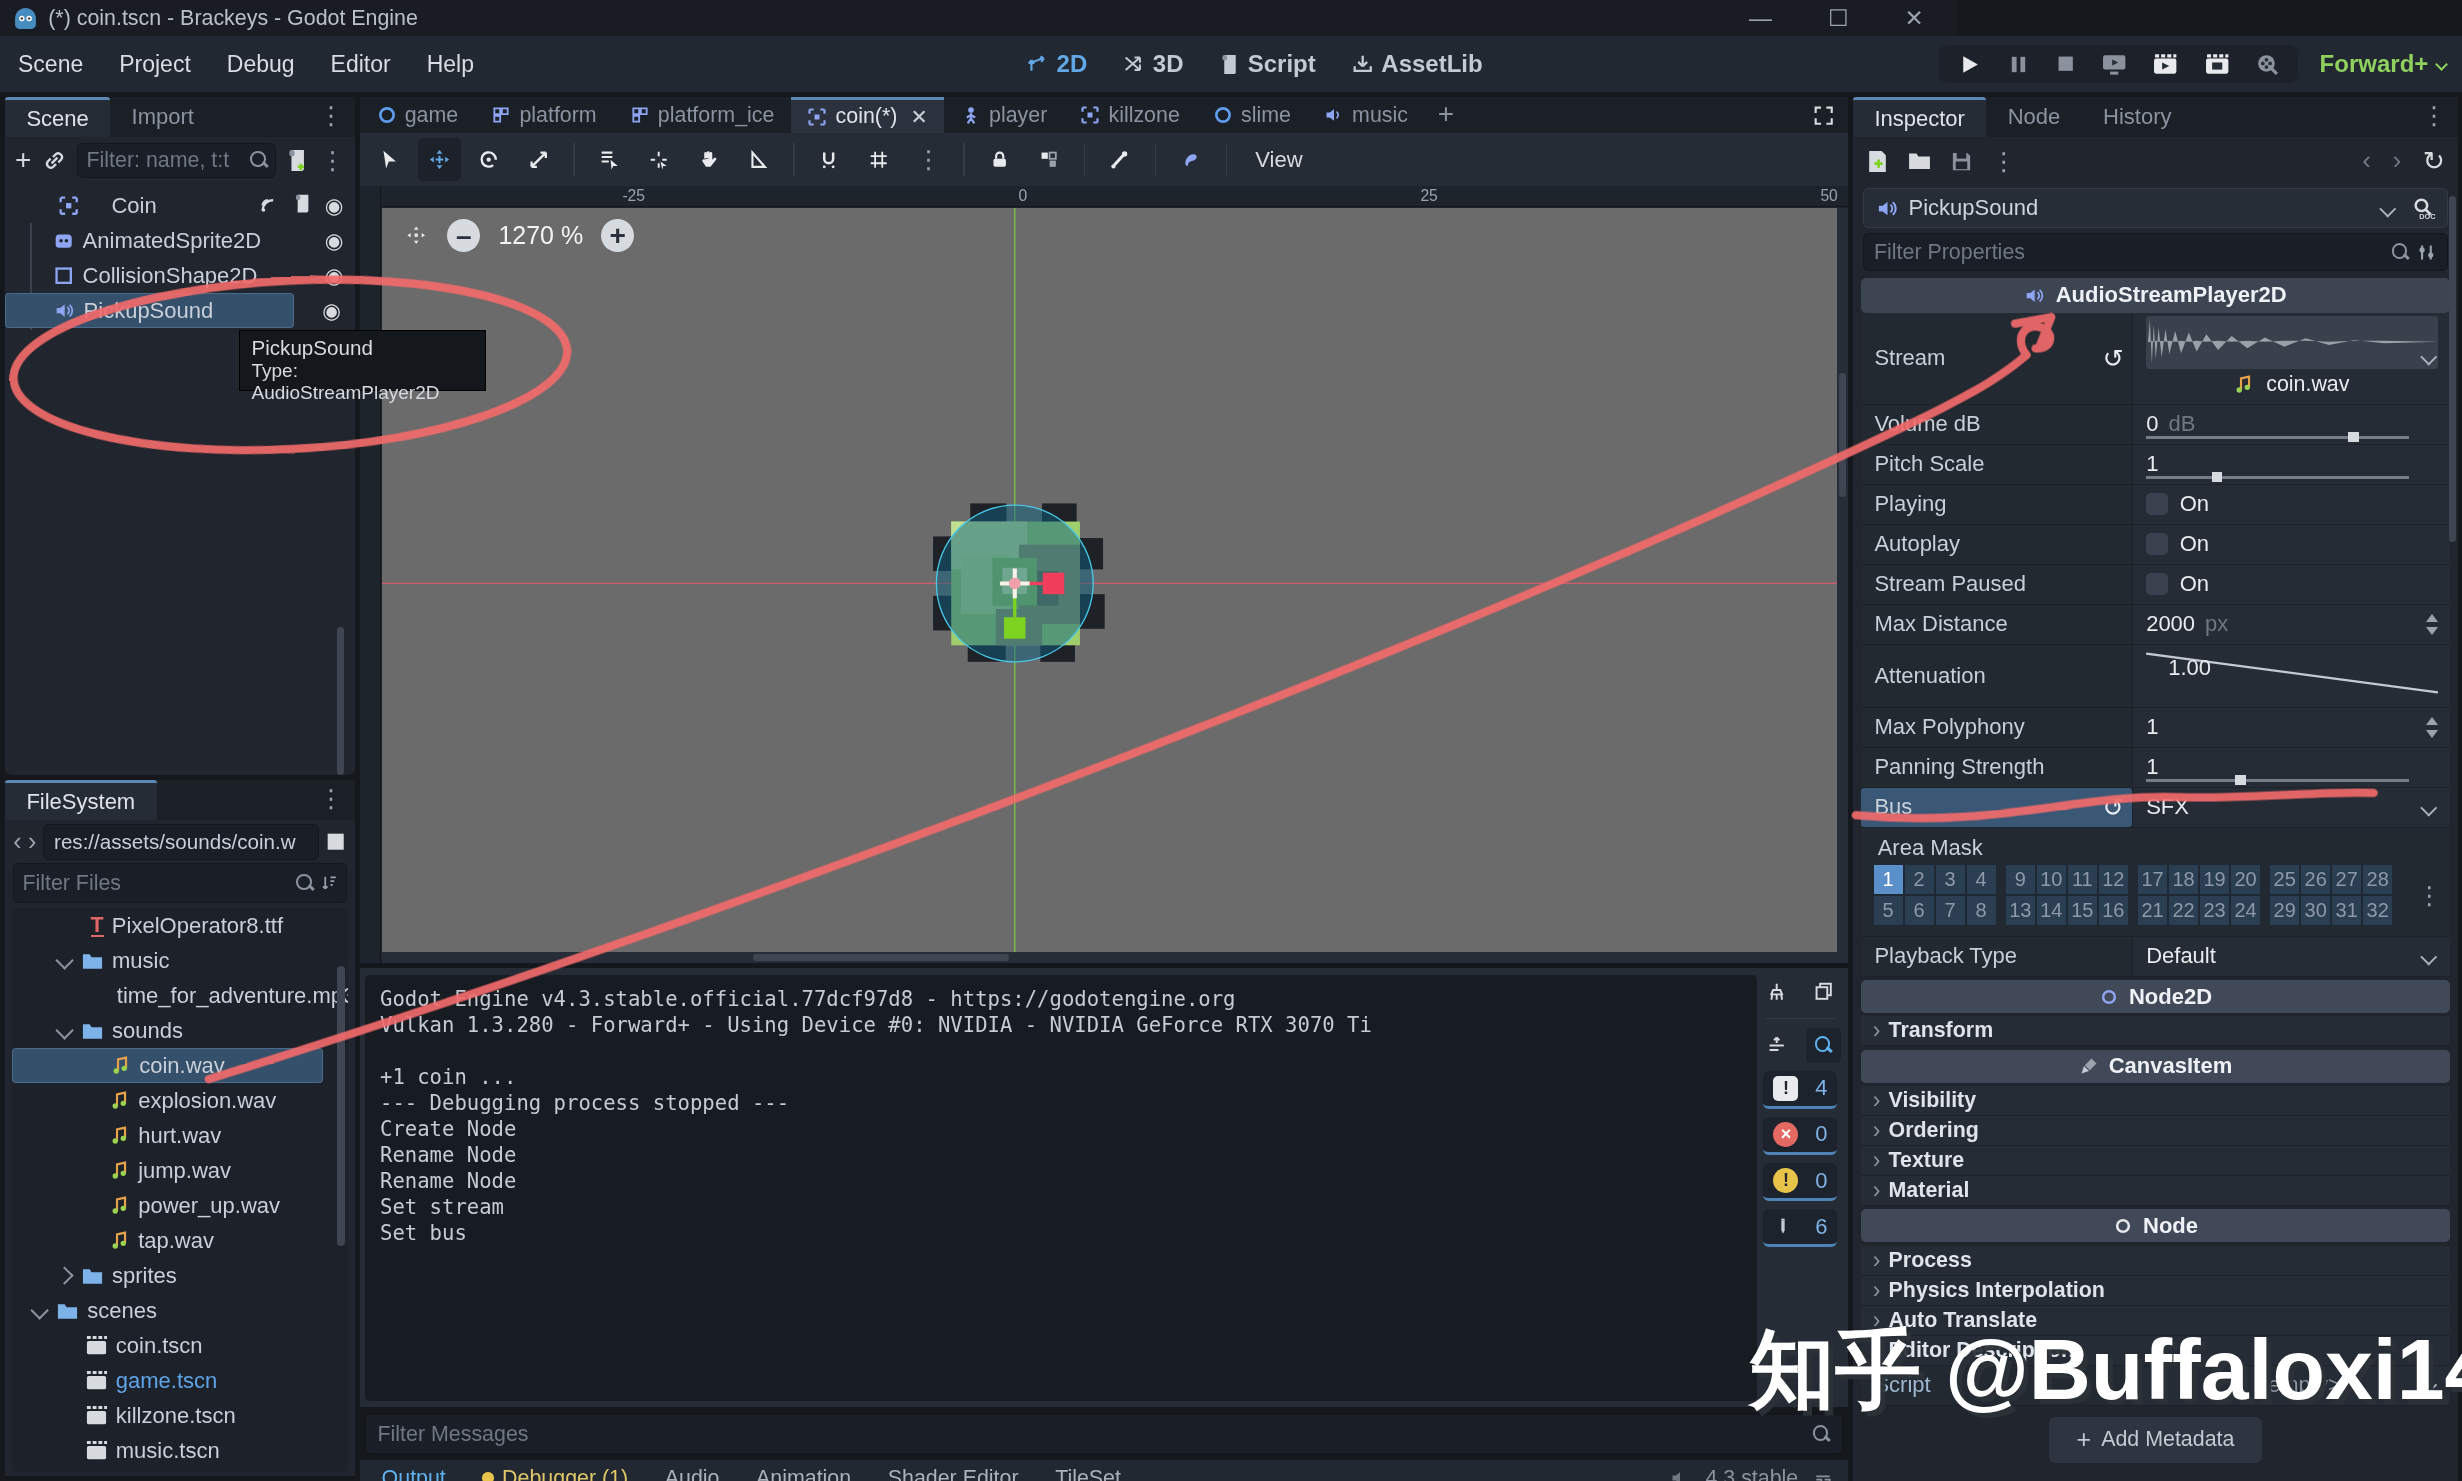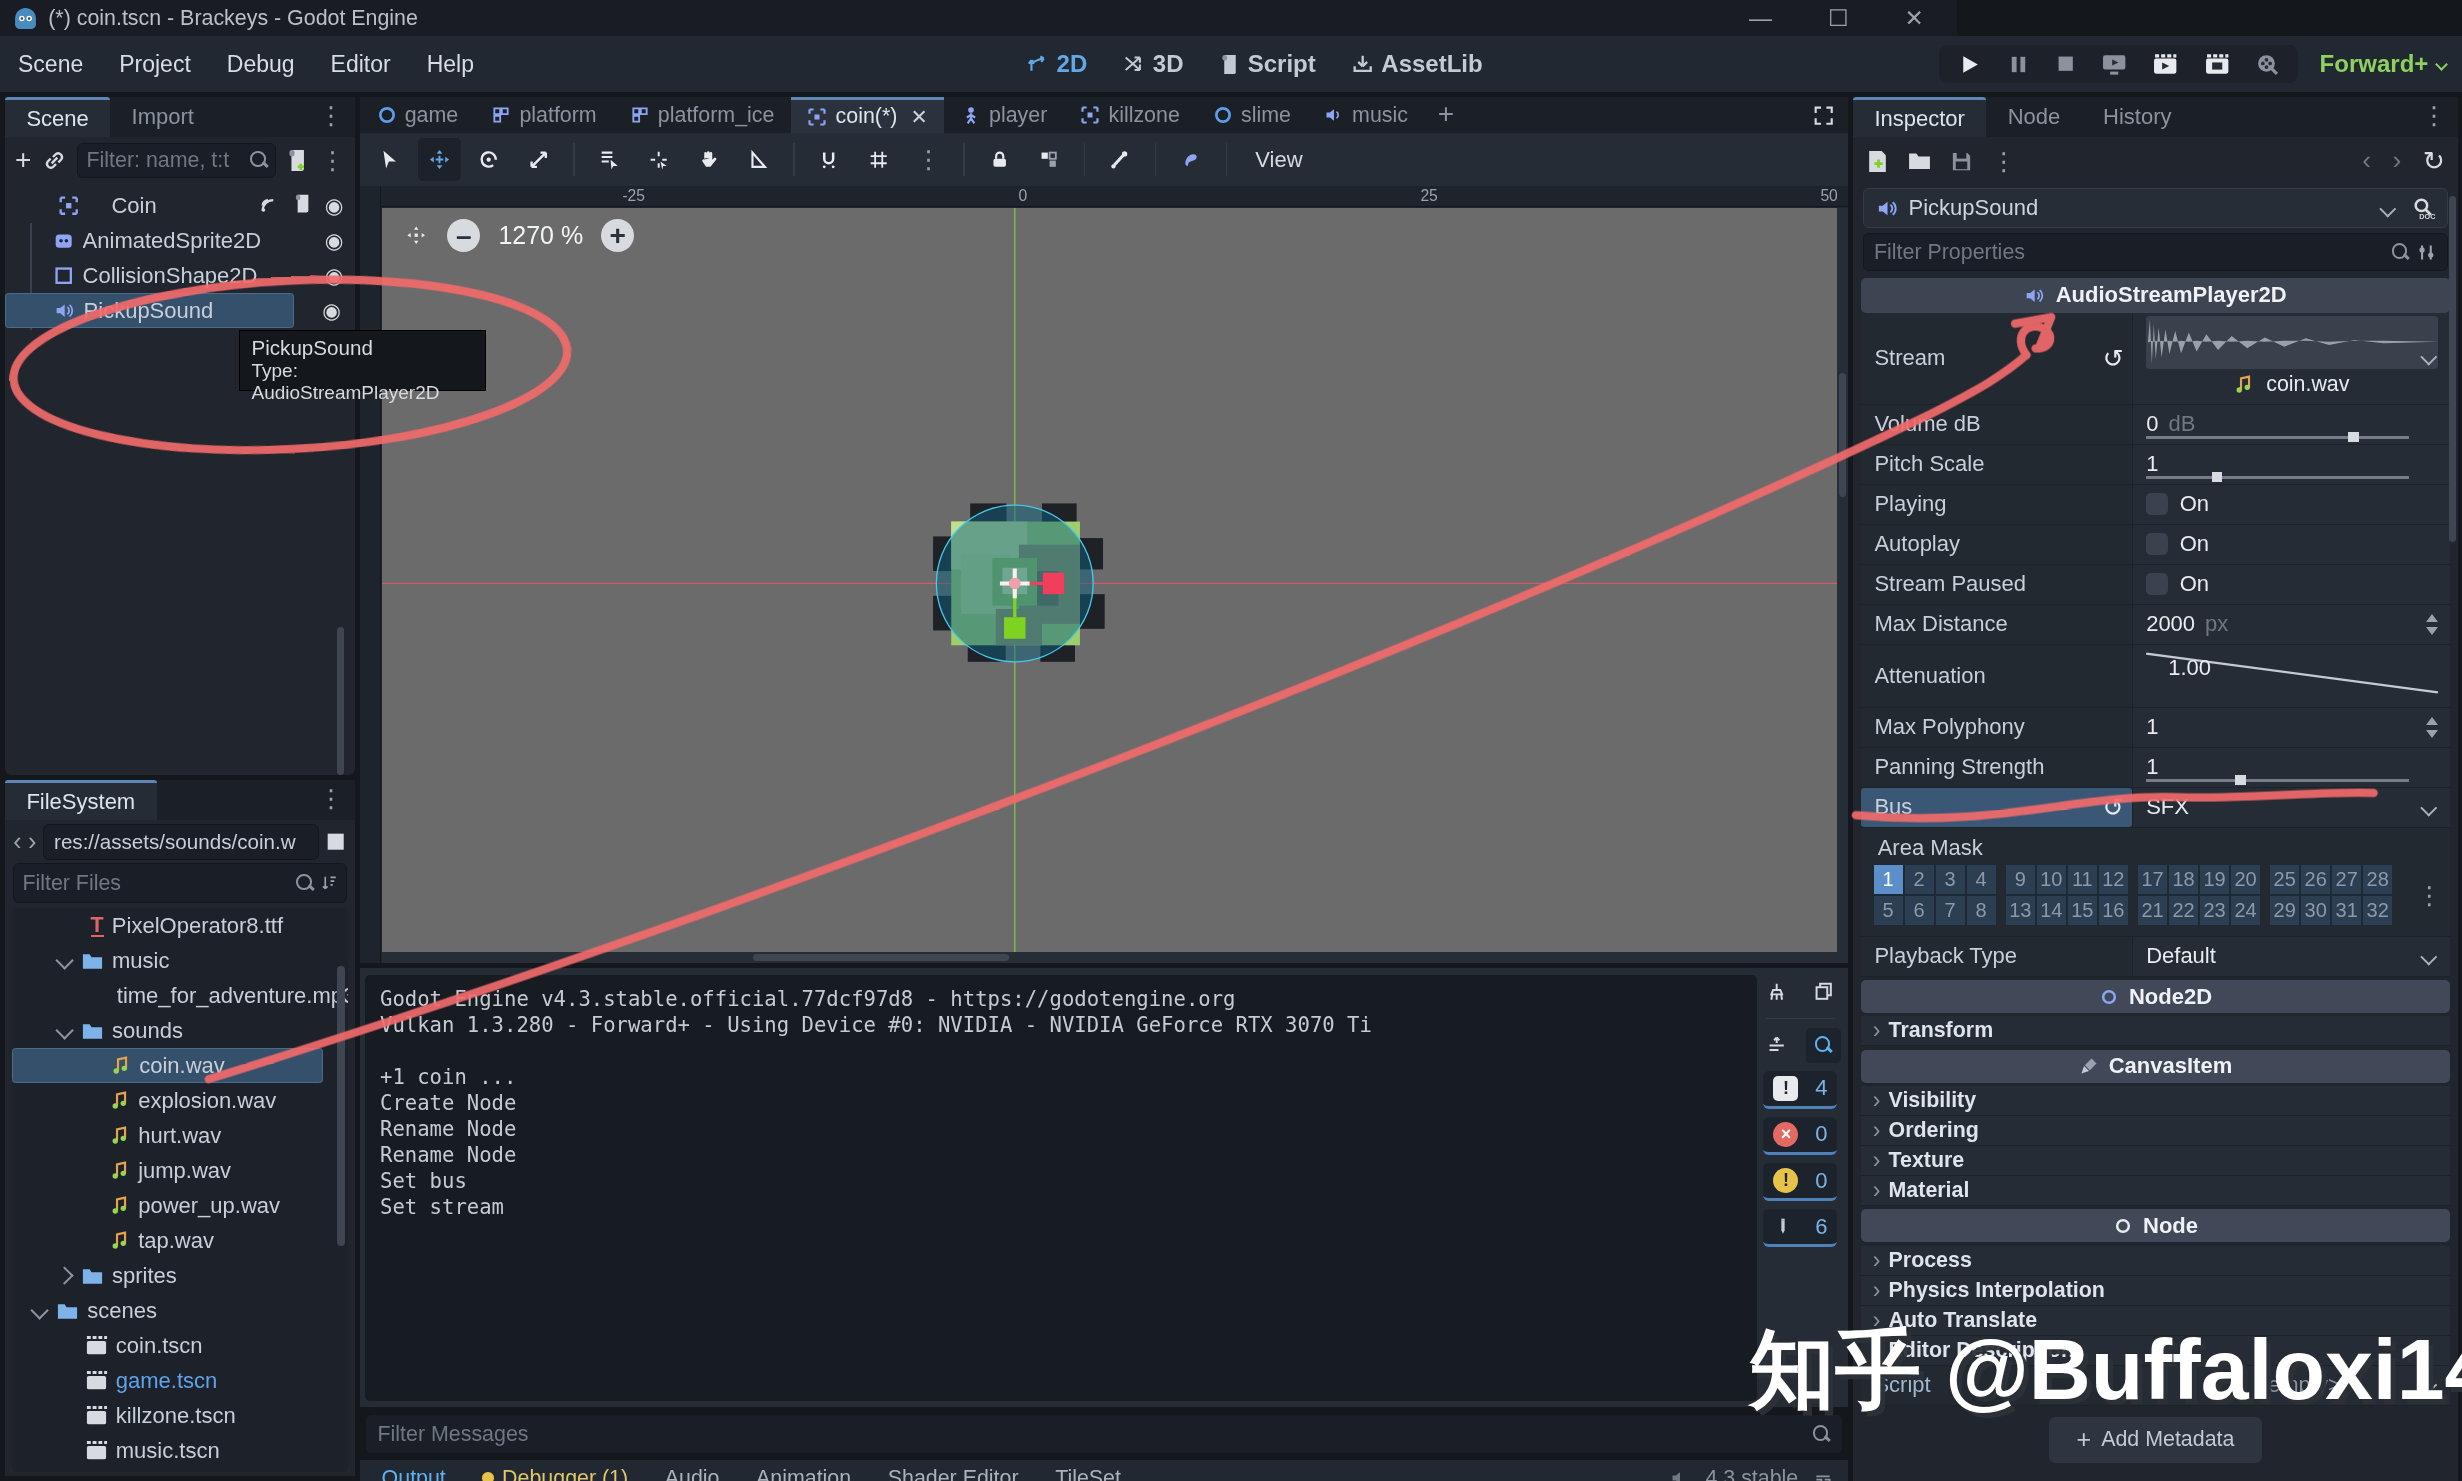--- a/index.html
+++ b/index.html
@@ -701,25 +701,26 @@
           <div class="sbar" style="top:1.6px;left:371px;height:7.4px;width:256px;"></div>
         </div>
     </div>
 
     <div class="output-panel">
       <div class="log mono">
         <div class="logline">Godot Engine v4.3.stable.official.77dcf97d8 - https://godotengine.org</div>
         <div class="logline">Vulkan 1.3.280 - Forward+ - Using Device #0: NVIDIA - NVIDIA GeForce RTX 3070 Ti</div>
         <div class="logline">&nbsp;</div>
         <div class="logline">+1 coin ...</div>
+        <div class="logline dim">--- Debugging process stopped ---</div>
         <div class="logline dim">Create Node</div>
         <div class="logline dim">Rename Node</div>
         <div class="logline dim">Rename Node</div>
+        <div class="logline dim">Set stream</div>
         <div class="logline dim">Set bus</div>
-        <div class="logline dim">Set stream</div>
       </div>
       <div class="log-side">
         <div class="ls-row">
           <div class="ls-btn">
               <svg class="ic" width="21.4" height="21.4" viewBox="0 0 24 24">
                 <path d="M12 3v7M8 10h8l2 5H6zM7 15l-1 6M12 15v6M17 15l1 6" stroke="#d7dade" stroke-width="2.2" fill="none"></path>
               </svg>
             </div>
           <div class="ls-btn">
               <svg class="ic" width="21.4" height="21.4" viewBox="0 0 24 24">

